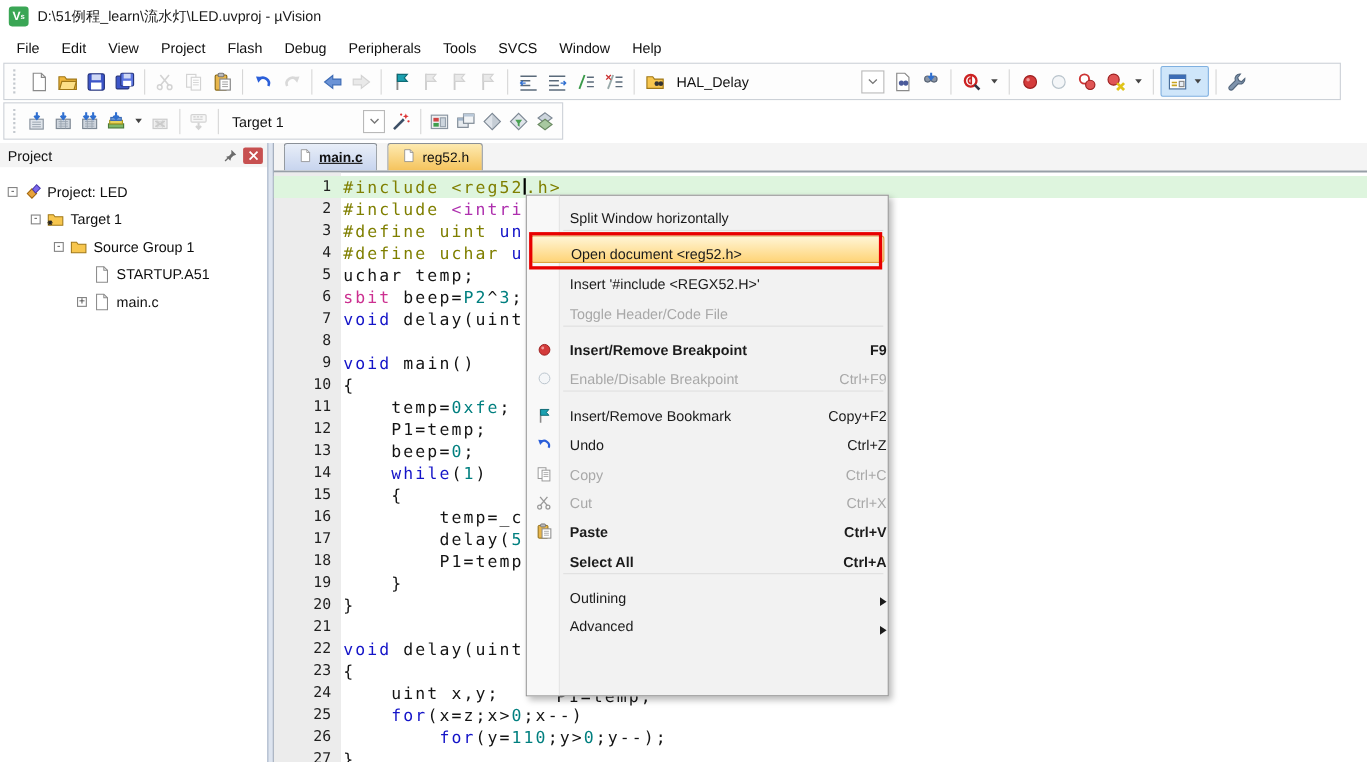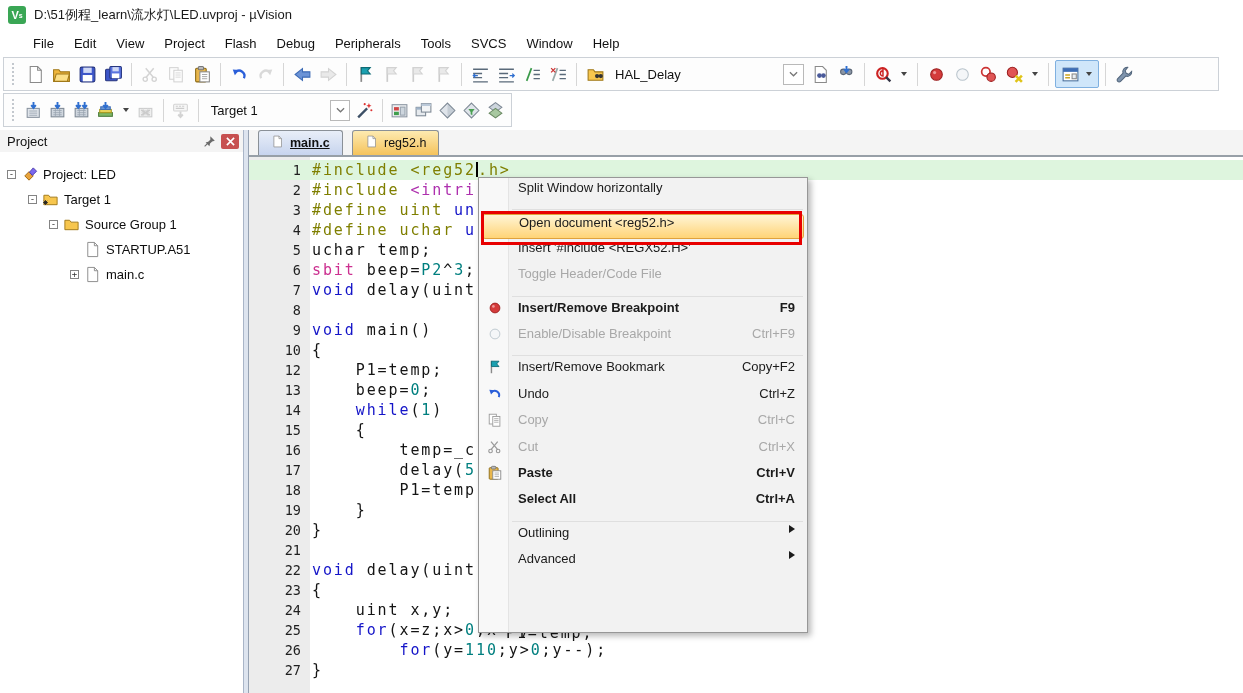--- a/index.html
+++ b/index.html
@@ -5,21 +5,21 @@
   * { margin:0; padding:0; box-sizing:border-box; }
   body { font-family:"Liberation Sans", sans-serif; background:#fff; }
   .stage { position:relative; width:1243px; height:693px; background:#fff; overflow:hidden; }
 
   
   .titlebar { position:absolute; left:0; top:0; right:0; height:30px; display:flex; align-items:center; padding-left:8px; gap:8px; background:#fff; }
   .appicon { width:18px; height:18px; border-radius:3px; background:#3aa655; color:#fff; font-size:11px; font-weight:bold; display:flex; align-items:center; justify-content:center; }
   .title-text { font-size:13px; color:#1a1a1a; }
 
   
-  .menubar { position:absolute; left:0; top:30px; right:0; height:26px; display:flex; align-items:center; padding-left:5px; background:#fff;margin-left:18px; }
+  .menubar { position:absolute; left:0; top:30px; right:0; height:26px; display:flex; align-items:center; padding-left:5px; background:#fff; }
   .mb-item { padding:4px 10px; font-size:13px; color:#111; }
 
   
   .tbar { position:absolute; height:34px; border:1px solid #ccd1d7; background:#fdfdfd; display:flex; align-items:center; padding:0 4px 0 8px; gap:2px; }
   .tbar::before { content:""; width:3px; height:22px; border-left:2px dotted #c3c8ce; margin-right:4px; }
   .tb1 { left:3px; top:57px; width:1216px;align-items:center; }
   .tb2 { left:3px; top:93px; width:509px; }
   .tbi { width:24px; height:24px; display:flex; align-items:center; justify-content:center; }
   .tbi svg { width:19px; height:19px; }
   .tbi.dis { opacity:.42; filter:grayscale(.9); }
@@ -58,21 +58,21 @@
   .ln { position:relative; height:20px; line-height:20px; white-space:pre; }
   .ln .num { position:absolute; left:0; width:52px; text-align:right; font-size:13.5px; color:#1f1f1f; }
   .ln .lc { position:absolute; left:63px; font-size:15px; letter-spacing:1.9px; }
   .pp{color:#7f7f00}.inc{color:#ae30ae}.kw{color:#1414c8}.kw2{color:#cc3090}.numl{color:#007f7f}.pl{color:#141414}
   .caret { display:inline-block; width:2px; height:15px; background:#000; vertical-align:-2px; }
   .artifact { position:absolute; left:506px; top:624px; font-family:"DejaVu Sans Mono",monospace; font-size:15px; letter-spacing:1.9px; color:#141414; z-index:4; }
 
   
   .cmenu { position:absolute; left:478px; top:177px; width:330px; height:456px; background:#f2f2f2; border:1px solid #979797; box-shadow:3px 3px 6px rgba(0,0,0,.28); z-index:6; padding:2px 0; }
   .cm-gutter { position:absolute; left:0; top:0; bottom:0; width:30px; background:#f8f8f8; border-right:1px solid #e4e4e4; }
-  .cm-item { position:relative; height:26.4px; display:flex; align-items:flex-start; padding:0 12px 0 39px; font-size:13px; color:#1b1b1b; }
+  .cm-item { position:relative; height:26.4px; display:flex; align-items:flex-end; padding:0 1px 0 39px; font-size:13px; color:#1b1b1b; }
   .cm-item.b { font-weight:bold; }
   .cm-item.dis { color:#a8a8a8; }
   .cm-item .sc { margin-left:auto; padding-left:18px; }
   .cm-ic { position:absolute; left:5px; width:21px; display:flex; justify-content:center; }
   .cm-ic svg { width:16px; height:16px; }
   .cm-sep { height:7px; position:relative; }
   .cm-sep::after { content:""; position:absolute; left:33px; right:4px; top:3px; border-top:1px solid #dfdfdf; }
   .cm-item.hl { background:linear-gradient(#fff5d6,#ffd477); border:1px solid #e0a23c; border-radius:3px; margin:1px 3px; height:24.4px; padding-left:36px; }
   .subarrow { margin-left:auto; width:0; height:0; border-left:6px solid #1b1b1b; border-top:4.5px solid transparent; border-bottom:4.5px solid transparent; }
   .annot { position:absolute; left:2px; top:33px; width:321px; height:34px; border:3px solid #e80000; z-index:9; pointer-events:none; }
@@ -504,20 +504,21 @@
           <div class="ln"><span class="num">1</span><span class="lc"><span class="pp">#include &lt;reg52</span><span class="caret"></span><span class="pp">.h&gt;</span></span></div>
           <div class="ln"><span class="num">2</span><span class="lc"><span class="pp">#include </span><span class="inc">&lt;intri</span></span></div>
           <div class="ln"><span class="num">3</span><span class="lc"><span class="pp">#define uint </span><span class="kw">un</span></span></div>
           <div class="ln"><span class="num">4</span><span class="lc"><span class="pp">#define uchar </span><span class="kw">u</span></span></div>
           <div class="ln"><span class="num">5</span><span class="lc"><span class="pl">uchar temp;</span></span></div>
           <div class="ln"><span class="num">6</span><span class="lc"><span class="kw2">sbit</span><span class="pl"> beep=</span><span class="numl">P2</span><span class="pl">^</span><span class="numl">3</span><span class="pl">;</span></span></div>
           <div class="ln"><span class="num">7</span><span class="lc"><span class="kw">void</span><span class="pl"> delay(uint</span></span></div>
           <div class="ln"><span class="num">8</span><span class="lc"></span></div>
           <div class="ln"><span class="num">9</span><span class="lc"><span class="kw">void</span><span class="pl"> main()</span></span></div>
           <div class="ln"><span class="num">10</span><span class="lc"><span class="pl">{</span></span></div>
+          <div class="ln"><span class="num">11</span><span class="lc"><span class="pl">    temp=</span><span class="numl">0xfe</span><span class="pl">;</span></span></div>
           <div class="ln"><span class="num">12</span><span class="lc"><span class="pl">    P1=temp;</span></span></div>
           <div class="ln"><span class="num">13</span><span class="lc"><span class="pl">    beep=</span><span class="numl">0</span><span class="pl">;</span></span></div>
           <div class="ln"><span class="num">14</span><span class="lc"><span class="pl">    </span><span class="kw">while</span><span class="pl">(</span><span class="numl">1</span><span class="pl">)</span></span></div>
           <div class="ln"><span class="num">15</span><span class="lc"><span class="pl">    {</span></span></div>
           <div class="ln"><span class="num">16</span><span class="lc"><span class="pl">        temp=_c</span></span></div>
           <div class="ln"><span class="num">17</span><span class="lc"><span class="pl">        delay(</span><span class="numl">5</span></span></div>
           <div class="ln"><span class="num">18</span><span class="lc"><span class="pl">        P1=temp</span></span></div>
           <div class="ln"><span class="num">19</span><span class="lc"><span class="pl">    }</span></span></div>
           <div class="ln"><span class="num">20</span><span class="lc"><span class="pl">}</span></span></div>
           <div class="ln"><span class="num">21</span><span class="lc"></span></div>

